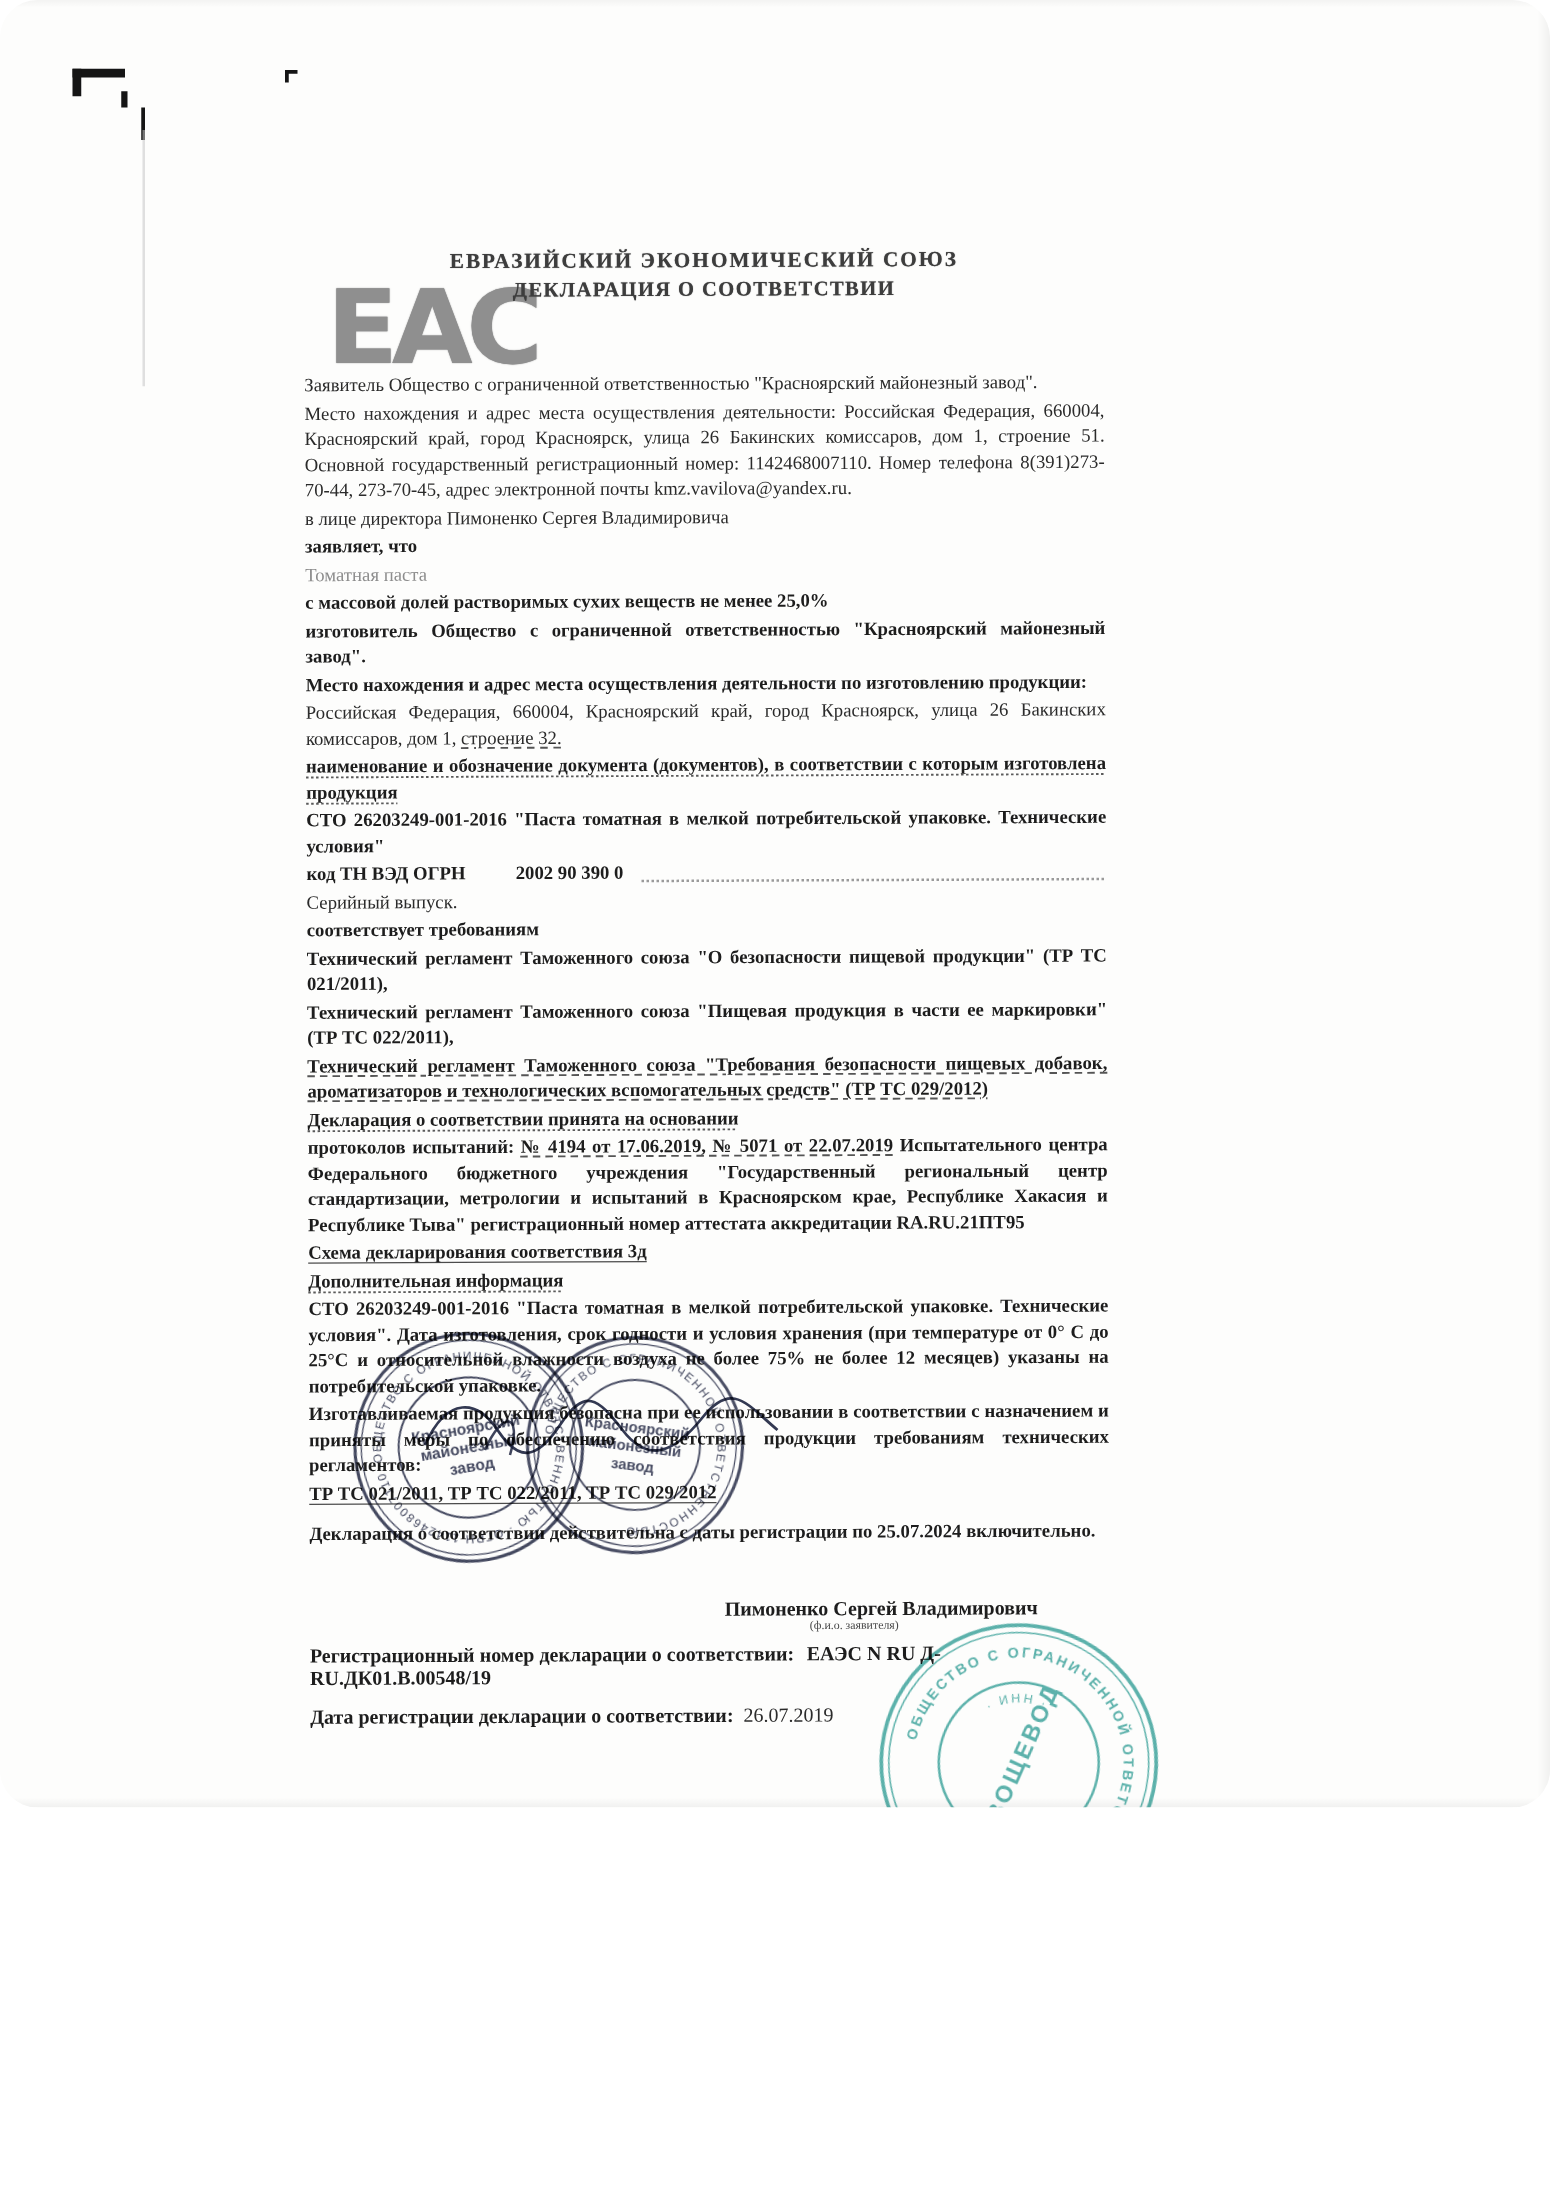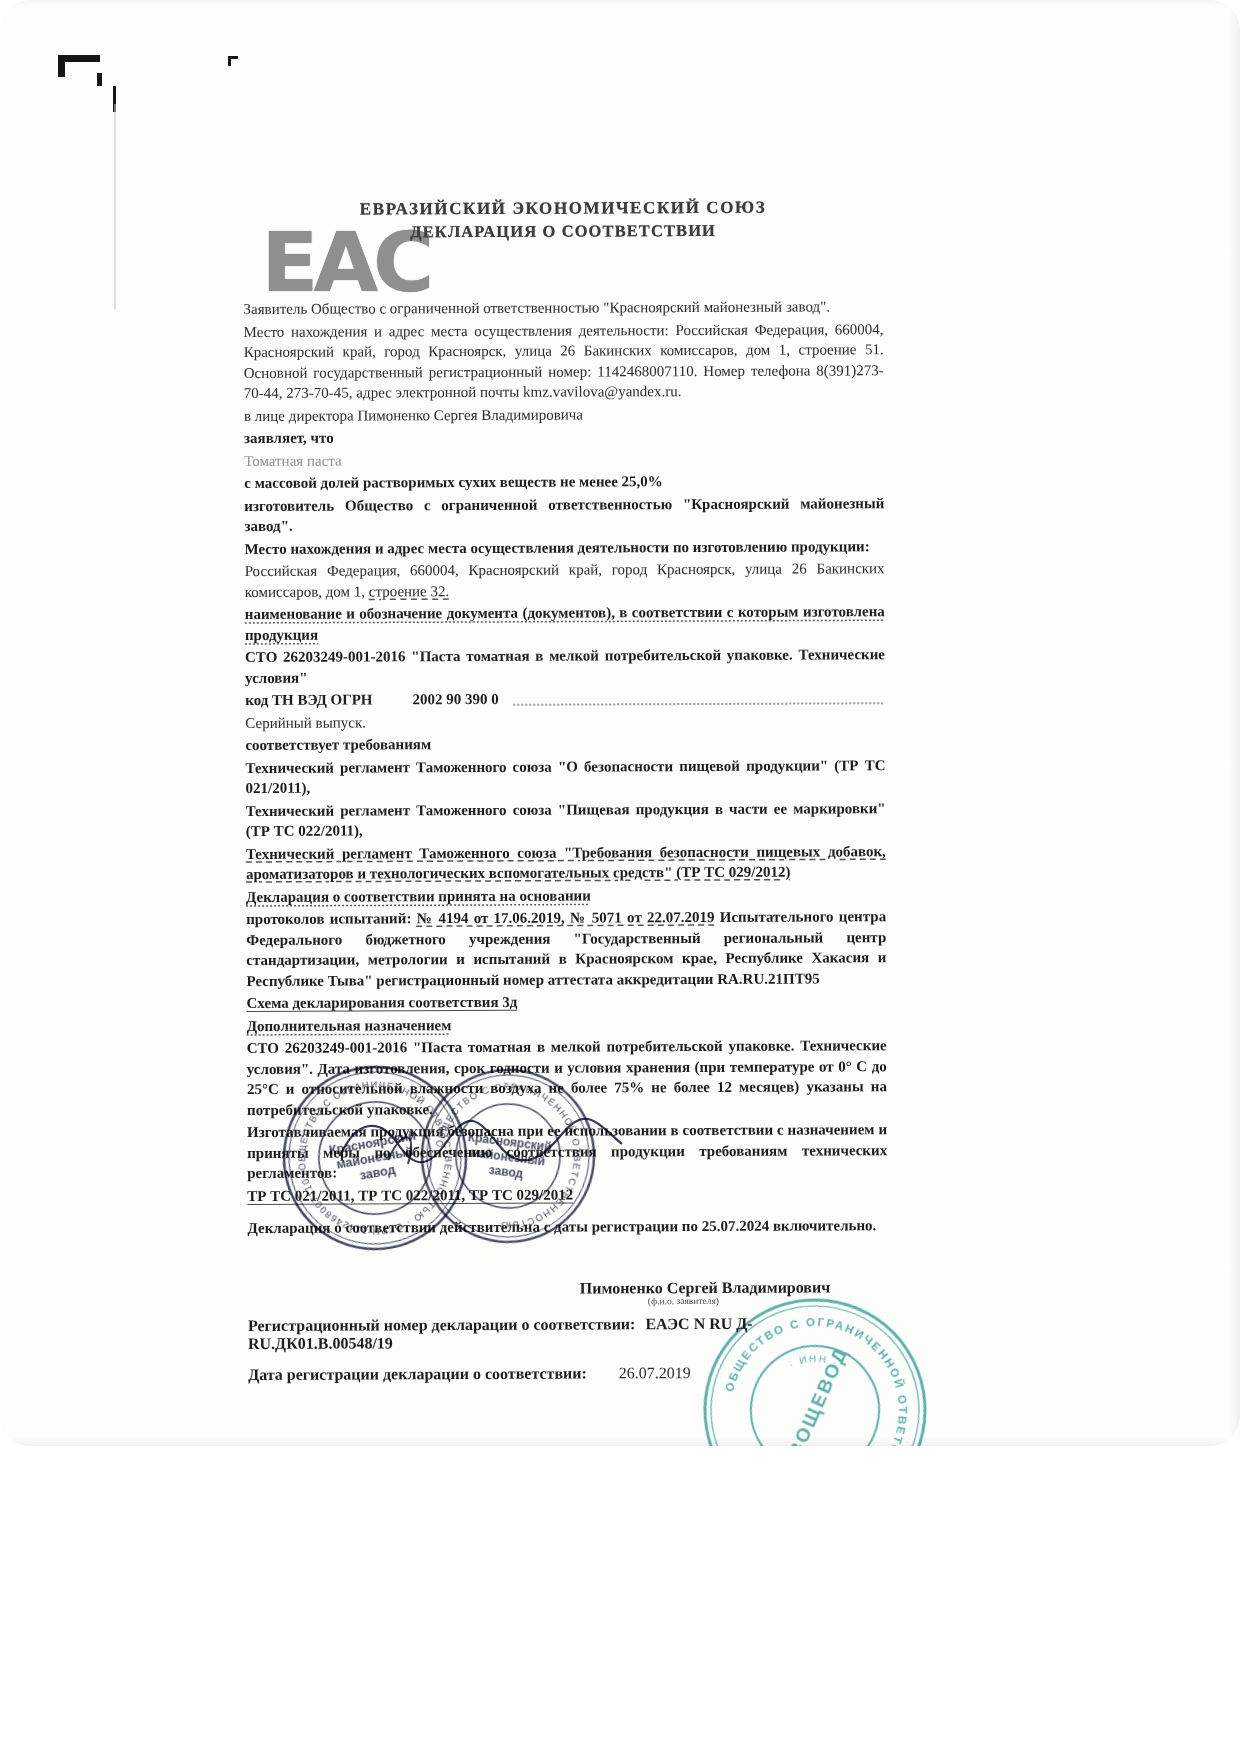--- a/index.html
+++ b/index.html
@@ -46,21 +46,21 @@
 
   .row { display:flex; align-items:baseline; }
   .row .val { margin-left:40px;font-family:Liberation Serif, serif; }
   .leader { flex:1; border-bottom:2px dotted #9a9a9a; margin:0 2px 4px 14px; height:1px; align-self:flex-end; }
 
   .sig-row { margin-top:42px; padding-left:332px; text-align:left; }
   .sig-cap { padding-left:400px; font-size:9.5px; color:#474747; text-align:left; margin-top:-1px; }
   .reg-row { margin-top:9px; text-align:left; }
   .reg-row .value { margin-left:10px; }
   .date-row { margin-top:13px; text-align:left; }
-  .date-row .value { margin-left:32px; }
+  .date-row .value { margin-left:8px; }
 
   .stamp { position:absolute; mix-blend-mode:multiply; }
   .stamp text { font-family:"Liberation Sans", sans-serif; }
   #stamp1 { left:280px; top:1063px; z-index:3; opacity:.88; transform:rotate(-10deg); filter:blur(.3px); }
   #stamp2 { left:418px; top:1066px; z-index:3; opacity:.85; transform:rotate(7deg); filter:blur(.3px); }
   #stamp3 { left:700px; top:1295px; z-index:3; opacity:.78; transform:rotate(12deg); filter:blur(.35px); }
   #signature { position:absolute; left:330px; top:1098px; z-index:4; mix-blend-mode:multiply; }
 </style>
 </head>
 <body>
@@ -100,21 +100,21 @@
         <span class="leader"></span>
       </p>
     <p>Серийный выпуск.</p>
     <p class="b">соответствует требованиям</p>
     <p class="b">Технический регламент Таможенного союза "О безопасности пищевой продукции" (ТР ТС 021/2011),</p>
     <p class="b">Технический регламент Таможенного союза "Пищевая продукция в части ее маркировки" (ТР ТС 022/2011),</p>
     <p><span class="b ul-dash">Технический регламент Таможенного союза "Требования безопасности пищевых добавок, ароматизаторов и технологических вспомогательных средств" (ТР ТС 029/2012)</span></p>
     <p><span class="b ul-dot">Декларация о соответствии принята на основании</span></p>
     <p><span class="b">протоколов испытаний:</span> <span class="b ul-dash">№ 4194 от 17.06.2019, № 5071 от 22.07.2019</span> <span class="b">Испытательного центра Федерального бюджетного учреждения "Государственный региональный центр стандартизации, метрологии и испытаний в Красноярском крае, Республике Хакасия и Республике Тыва" регистрационный номер аттестата аккредитации RA.RU.21ПТ95</span></p>
     <p><span class="b ul">Схема декларирования соответствия 3д</span></p>
-    <p><span class="b ul-dot">Дополнительная назначением</span></p>
+    <p><span class="b ul-dot">Дополнительная информация</span></p>
     <p class="b">СТО 26203249-001-2016 "Паста томатная в мелкой потребительской упаковке. Технические условия". Дата изготовления, срок годности и условия хранения (при температуре от 0° С до 25°С и относительной влажности воздуха не более 75% не более 12 месяцев) указаны на потребительской упаковке.</p>
     <p class="b">Изготавливаемая продукция безопасна при ее использовании в соответствии с назначением и приняты меры по обеспечению соответствия продукции требованиям технических регламентов:</p>
     <p><span class="b ul">ТР ТС 021/2011, ТР ТС 022/2011, ТР ТС 029/2012</span></p>
     <p class="b gap-top">Декларация о соответствии действительна с даты регистрации по 25.07.2024 включительно.</p>
 
     <div class="sig-row b">Пимоненко Сергей Владимирович</div>
     <div class="sig-cap">(ф.и.о. заявителя)</div>
     <div class="reg-row"><span class="b">Регистрационный номер декларации о соответствии:</span><span class="b value">ЕАЭС N RU Д-RU.ДК01.В.00548/19</span></div>
     <div class="date-row"><span class="b">Дата регистрации декларации о соответствии:</span><span class="value">26.07.2019</span></div>
   </div>

